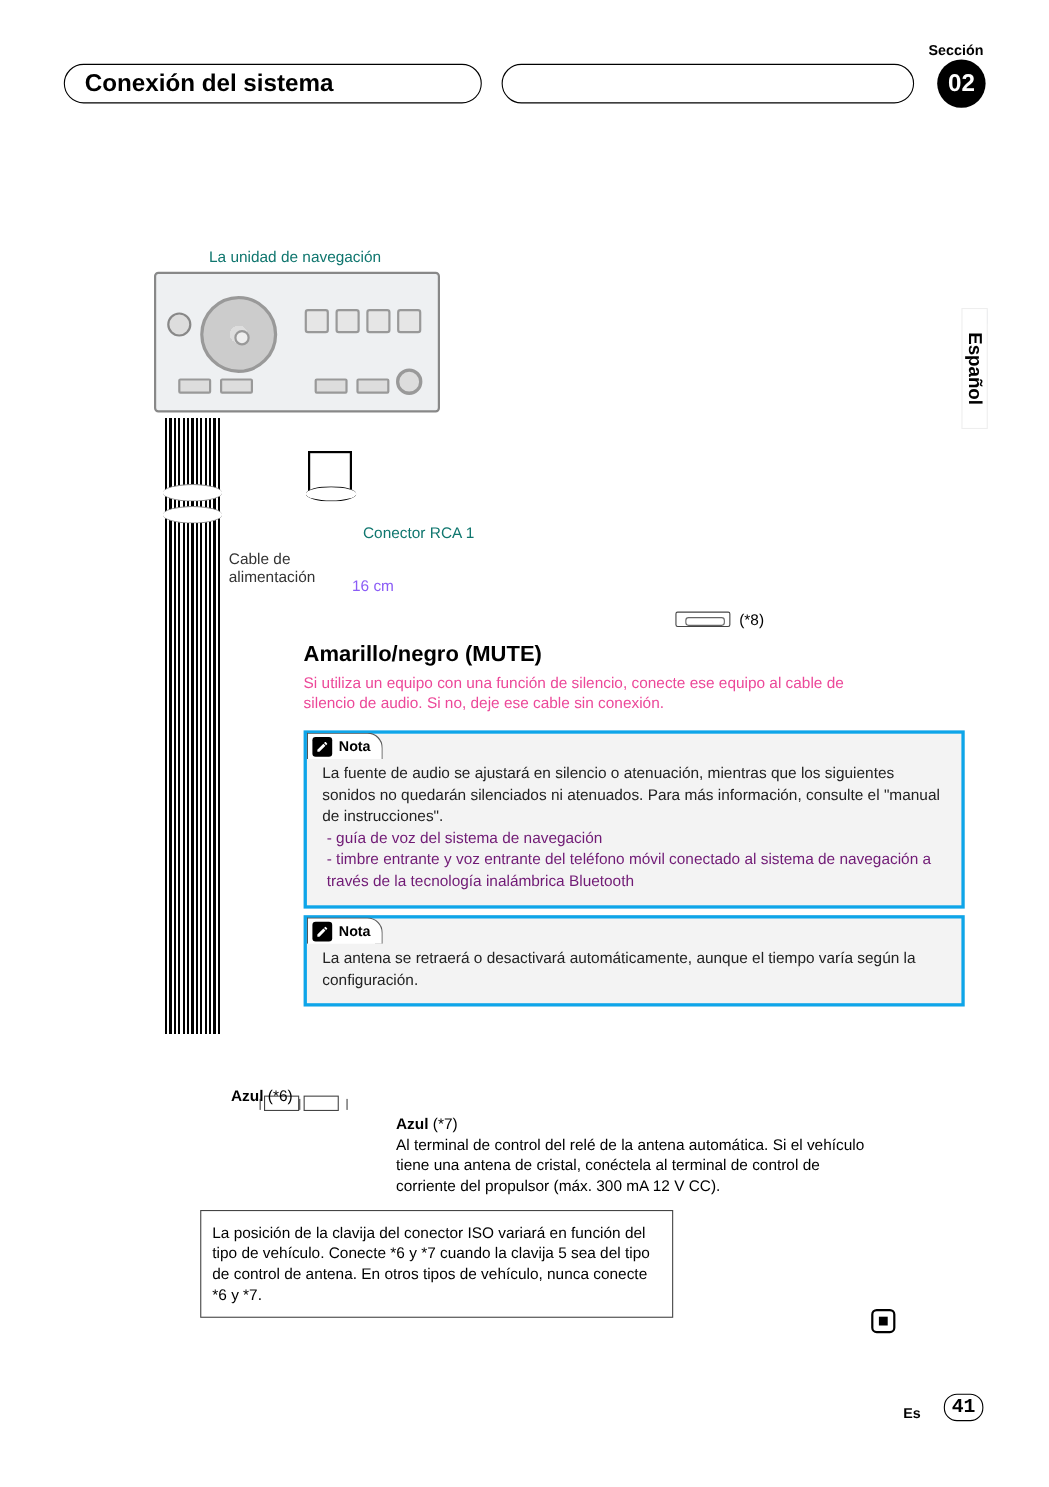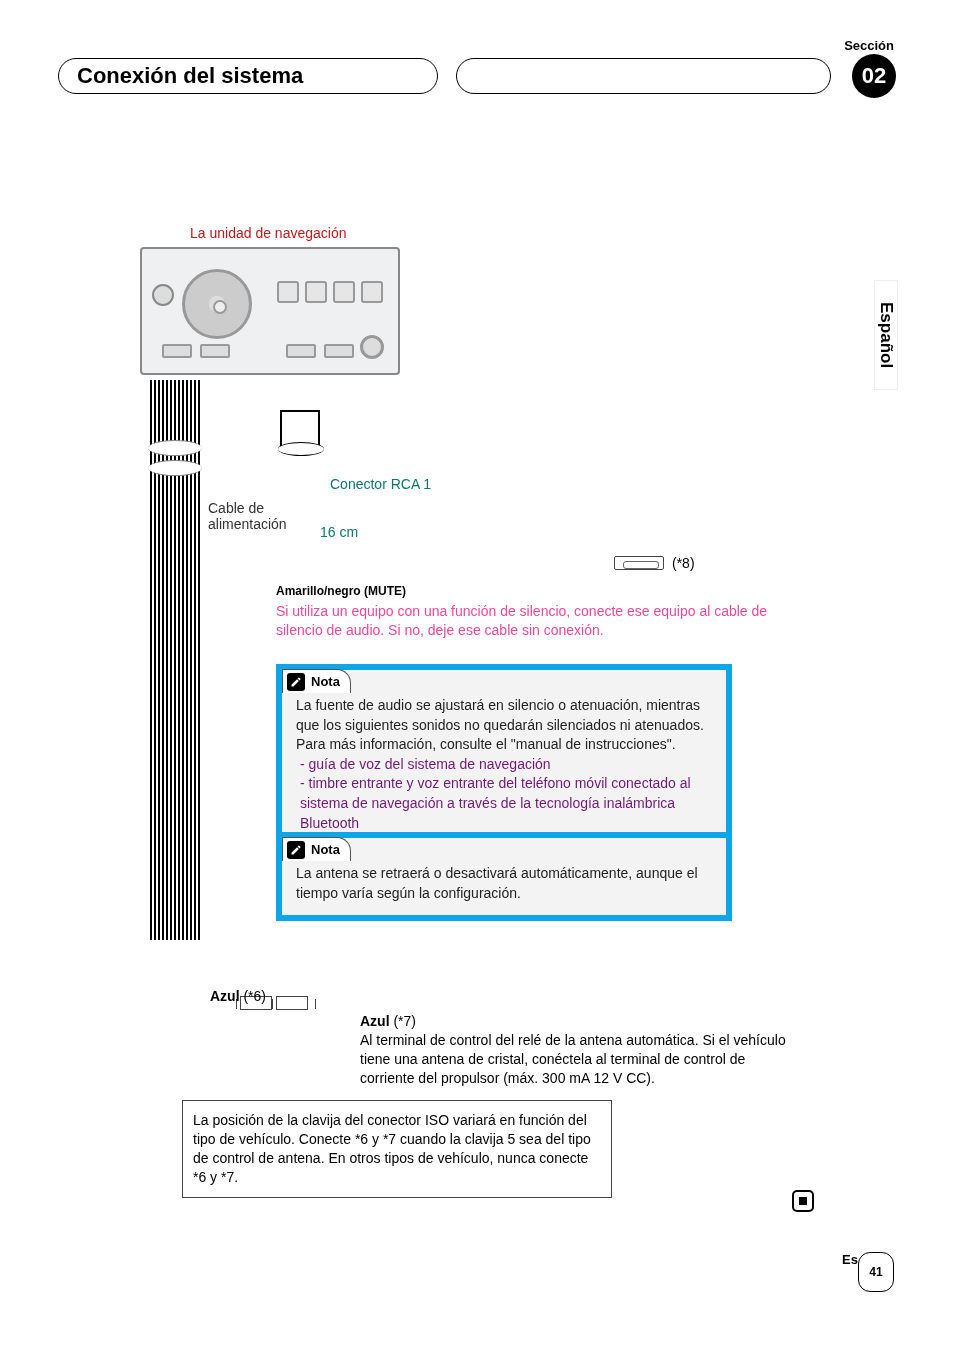--- a/index.html
+++ b/index.html
@@ -42,21 +42,21 @@
   }
   .lang-tab-accent {
     position: absolute; right: 56px; top: 280px;
     width: 10px; height: 16px; background: #7aa3c9; border-radius: 3px;
   }
   .lang-text {
     writing-mode: vertical-rl; text-orientation: mixed;
     font-size: 17px; font-weight: bold;
   }
   .content { position: absolute; left: 130px; top: 225px; width: 720px; }
-  .nav-label { font-size: 14px; color: #b91c1c; margin-left: 60px; margin-bottom: 6px; }
+  .nav-label { font-size: 14px; color: #0f766e; margin-left: 60px; margin-bottom: 6px; }
   .nav-unit {
     margin-left: 10px;
     width: 260px; height: 128px;
     border: 2px solid #888; background: #eef0f2; border-radius: 4px;
     position: relative;
   }
   .nav-unit .disc {
     position: absolute; left: 40px; top: 20px;
     width: 70px; height: 70px; border: 3px solid #999; border-radius: 50%;
     background: radial-gradient(circle at center, #ddd 0 8px, #ccc 8px 100%);
@@ -76,32 +76,32 @@
     position: absolute; left: 150px; top: 380px; width:50px; height:560px;
     background: repeating-linear-gradient(90deg, #000 0 2px, #fff 2px 4px);
   }
   .cable-break1 { position:absolute; left:148px; top:440px; width:54px; height:16px; background:#fff; border-top:1px solid #888; border-bottom:1px solid #888; border-radius:50%; }
   .cable-break2 { position:absolute; left:148px; top:460px; width:54px; height:16px; background:#fff; border-top:1px solid #888; border-bottom:1px solid #888; border-radius:50%; }
 
   .rca-block { position:absolute; left:280px; top:410px; width:40px; height:40px; background:#fff; border:2px solid #000; }
   .rca-break { position:absolute; left:278px; top:442px; width:46px; height:14px; background:#fff; border-top:1px solid #000; border-bottom:1px solid #000; border-radius:50%; }
   .rca-label { position:absolute; left:330px; top:476px; font-size:14px; color:#0f766e; }
   .cable-alim-label { position:absolute; left:208px; top:500px; font-size:14px; color:#333; text-align:left; }
-  .len-label { position:absolute; left:320px; top:524px; font-size:14px; color:#0f766e; }
+  .len-label { position:absolute; left:320px; top:524px; font-size:14px; color:#8b5cf6; }
 
   .fuse { position:absolute; left:614px; top:556px; width:50px; height:14px; border:1px solid #444; background:#fff; border-radius:2px; }
   .fuse::before { content:""; position:absolute; left:8px; top:4px; width:34px; height:6px; border:1px solid #666; border-radius:3px; }
   .fuse-label { position:absolute; left:672px; top:555px; font-size:14px; }
 
   .mute-block { position:absolute; left:276px; top:584px; width:520px; }
-  .mute-title { font-size:12px; font-weight:bold; }
+  .mute-title { font-size:20px; font-weight:bold; }
   .mute-body { font-size:14px; color:#ec4899; line-height:1.35; margin-top:4px; }
 
   .note-box {
-    width: 456px; border:6px solid #0ea5e9; background:#f3f3f3; padding:12px 14px 12px 14px;
+    width: 601px; border:3px solid #0ea5e9; background:#f3f3f3; padding:12px 14px 12px 14px;
     margin-top:10px; position:relative;
   }
   .note-tab {
     position:absolute; left:0; top:-1px; display:flex; align-items:center;
     border:1px solid #555; border-bottom:none; background:#fff; padding:2px 10px 2px 4px;
     border-radius:0 14px 0 0; height:24px;
   }
   .note-icon {
     width:18px; height:18px; background:#000; border-radius:3px; margin-right:6px;
     display:flex; align-items:center; justify-content:center;
@@ -122,26 +122,26 @@
   .azul7-block { position:absolute; left:360px; top:1012px; width:440px; font-size:14px; line-height:1.35; }
   .iso-note { position:absolute; left:182px; top:1100px; width:430px; border:1px solid #444; padding:10px; font-size:14px; line-height:1.35; background:#fff; }
 
   .end-icon {
     position:absolute; right:140px; bottom:140px;
     width:22px; height:22px; border:2px solid #000; border-radius:5px;
     display:flex; align-items:center; justify-content:center;
   }
   .end-icon::after { content:""; width:8px; height:8px; background:#000; }
 
-  .footer { position:absolute; bottom:60px; right:60px; display:flex; align-items:flex-start; gap:0; }
+  .footer { position:absolute; bottom:60px; right:60px; display:flex; align-items:flex-end; gap:21px; }
   .footer-lang { font-size:13px; font-weight:bold; }
   .footer-page {
-    width:36px; height:40px; border:1.5px solid #000; border-radius:12px;
+    width:36px; height:25px; border:1.5px solid #000; border-radius:12px;
     display:flex; align-items:center; justify-content:center;
-    font-size:12px; font-weight:bold;
+    font-size:18px; font-weight:bold;font-family:Liberation Mono, monospace;
   }
 </style>
 </head>
 <body>
 
 <div class="header">
   <div class="section-label">Sección</div>
   <div class="title-pill">
     <span>Conexión del sistema</span>
   </div>

